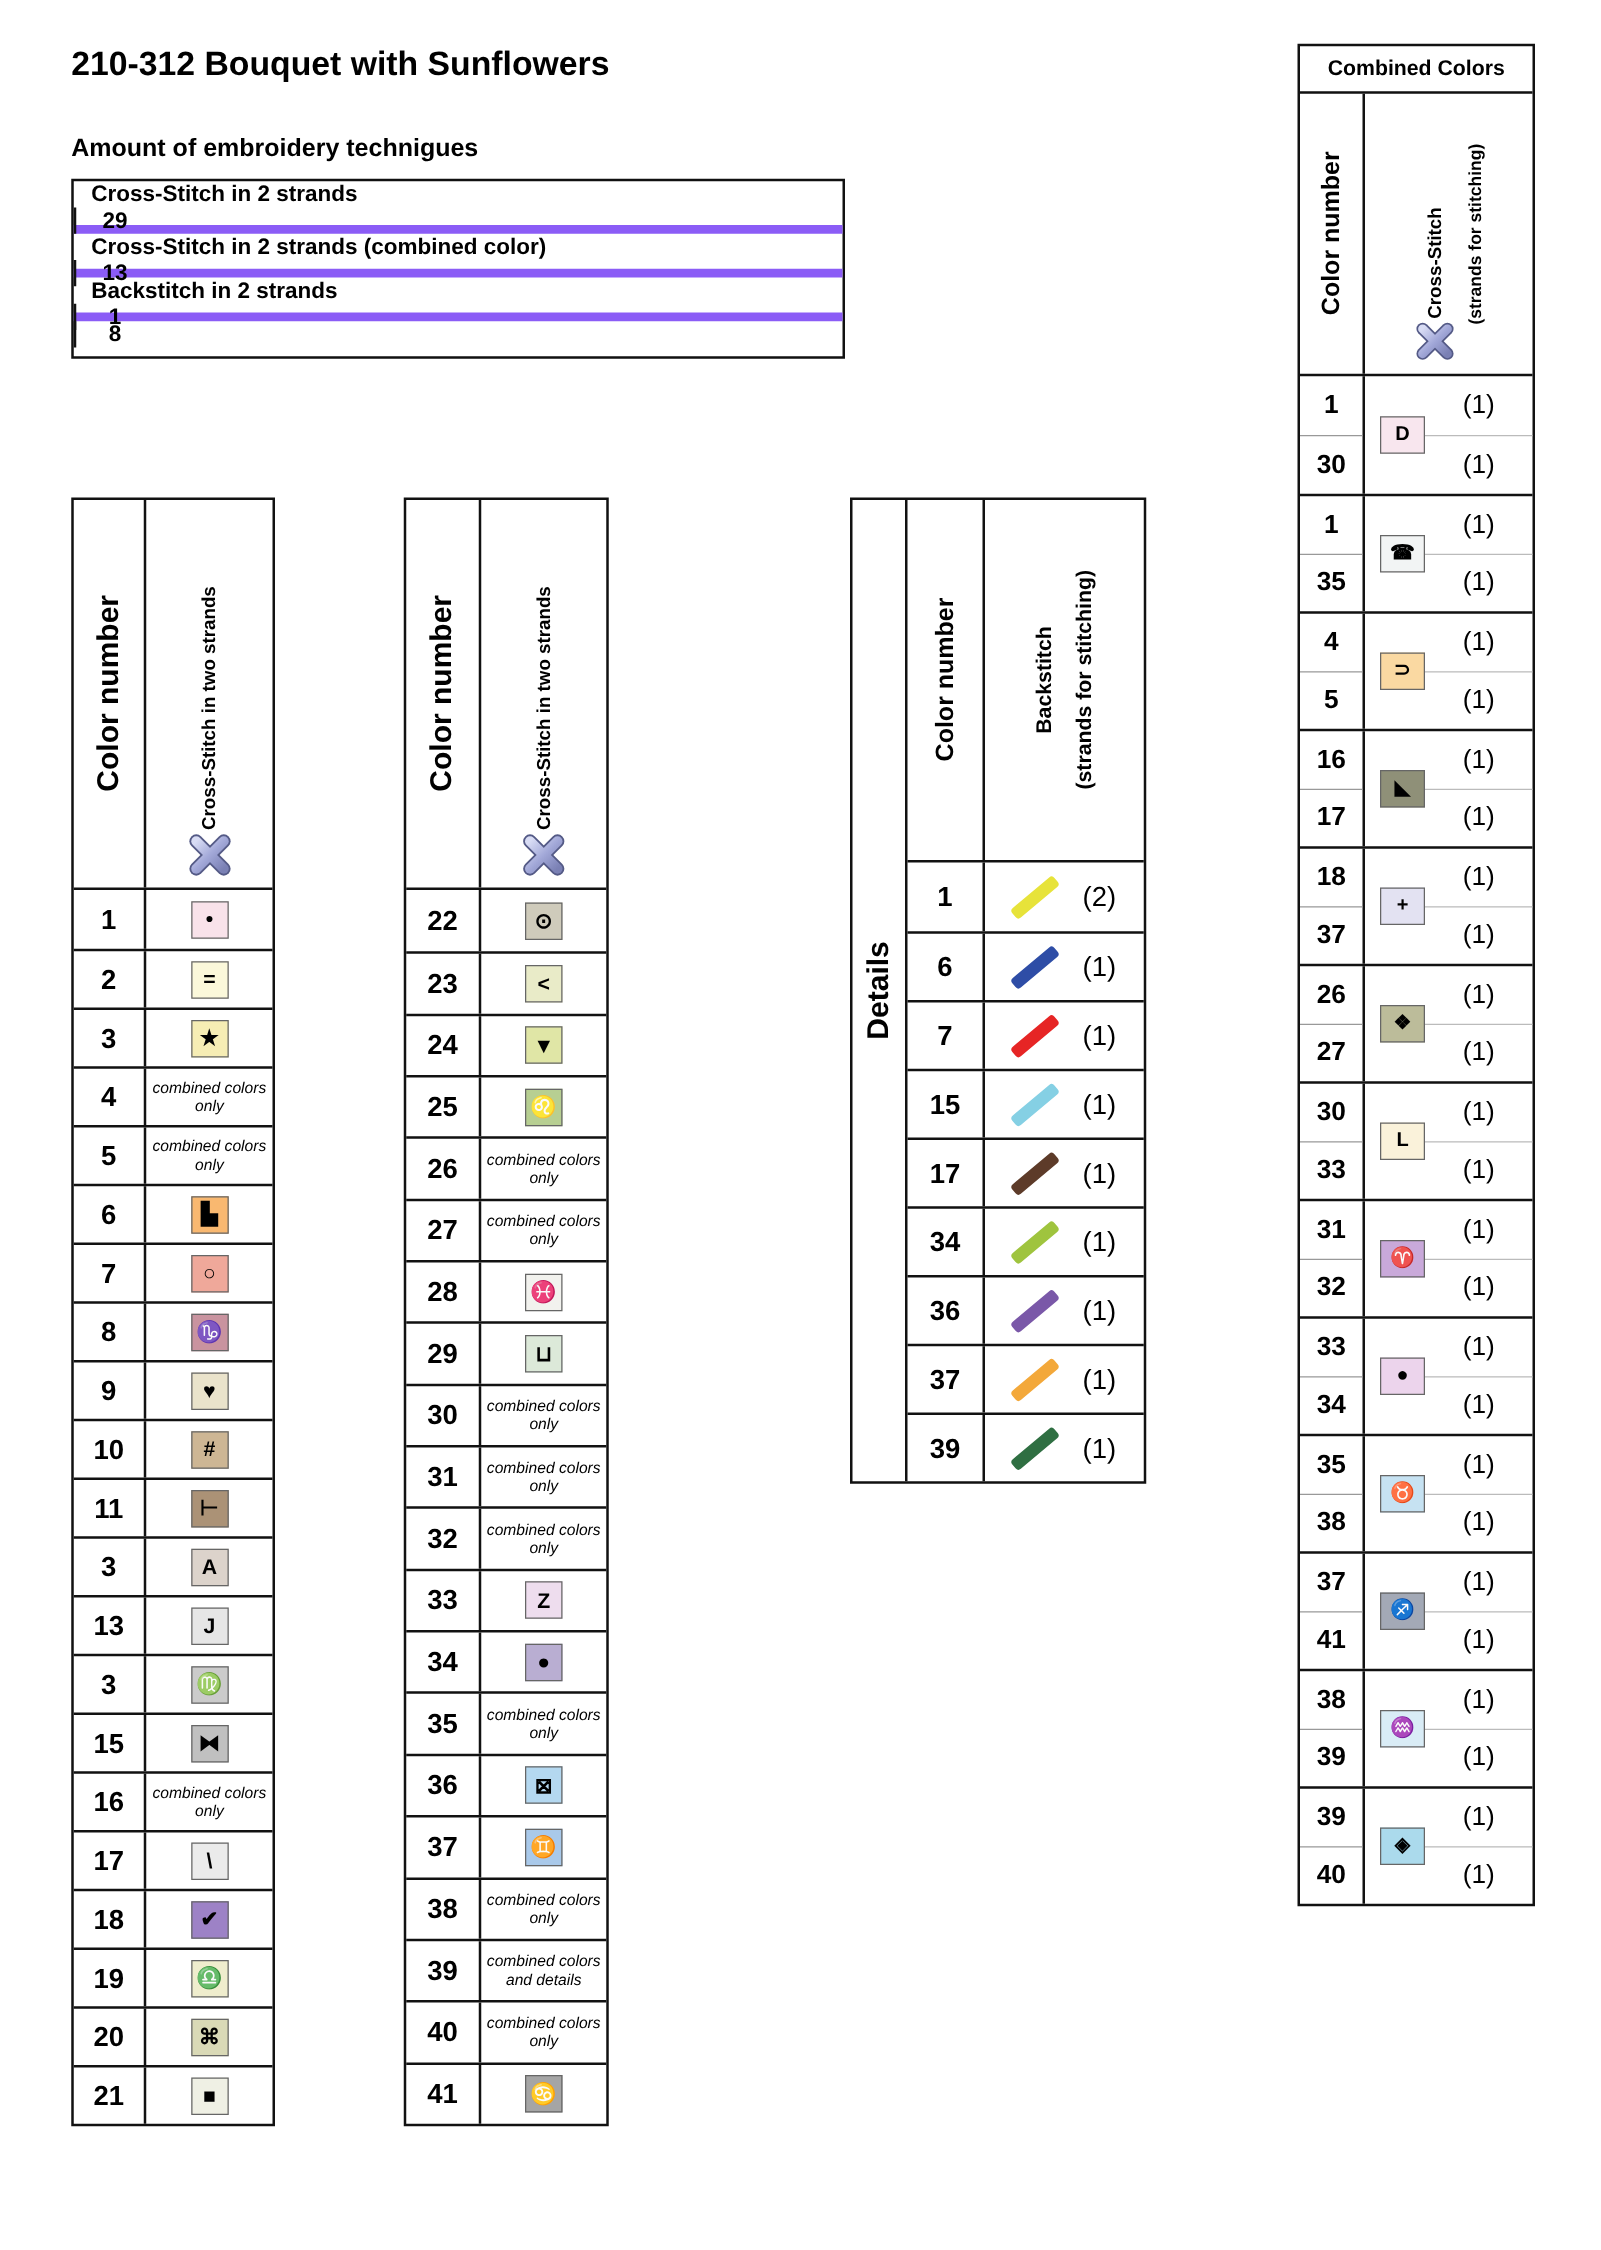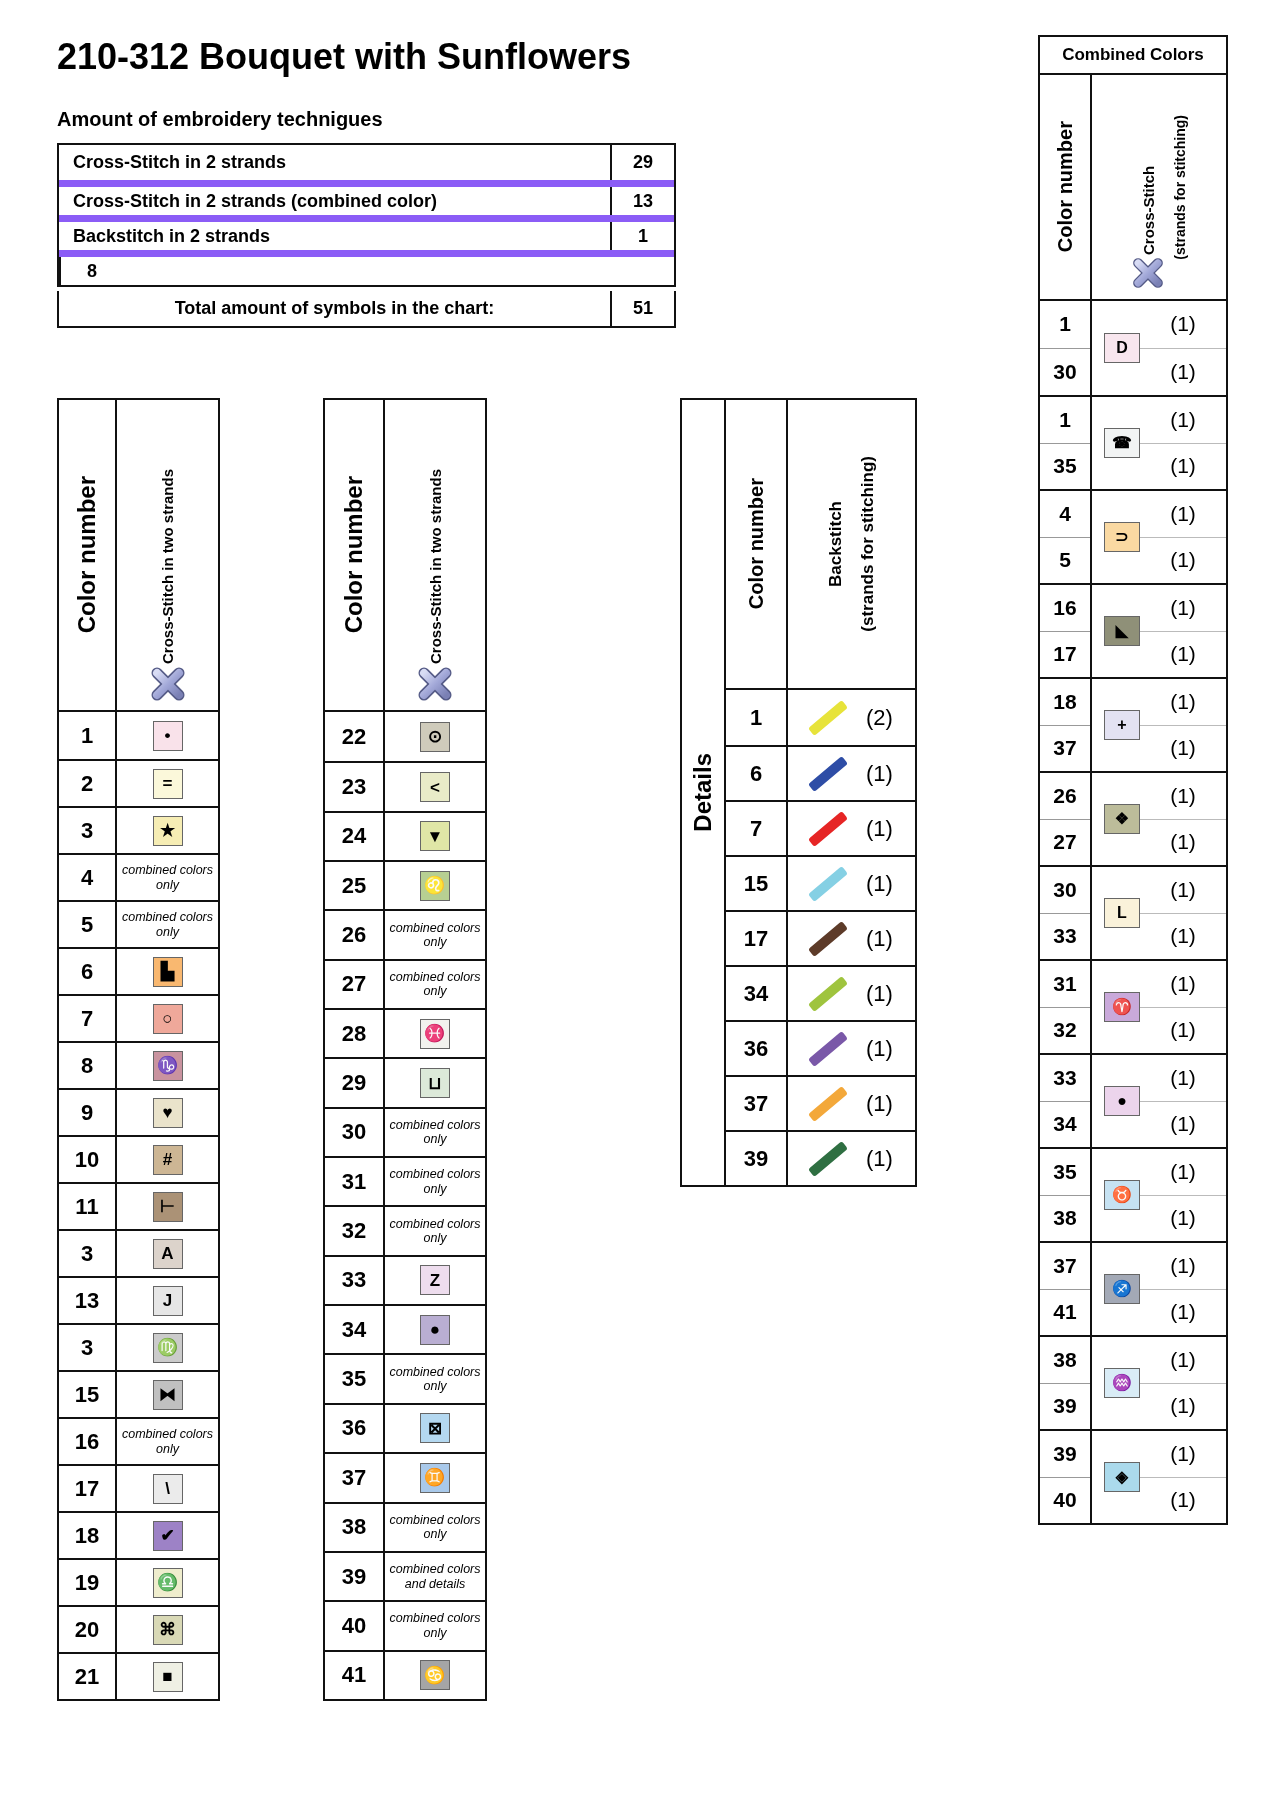--- a/index.html
+++ b/index.html
@@ -1,25 +1,25 @@
 <!DOCTYPE html>
 <html><head>
 <meta charset="utf-8">
 <style>
   * { margin:0; padding:0; box-sizing:border-box; }
   html,body { background:#fff; }
   body { font-family:"Liberation Sans", sans-serif; color:#000; }
   #page { position:relative; width:1281px; height:1800px; background:#fff; overflow:hidden; }
 
-  .page-title { position:absolute; left:57px; top:36px; font-size:36px; font-weight:bold; }
+  .page-title { position:absolute; left:57px; top:36px; font-size:27px; font-weight:bold; }
   .page-subtitle { position:absolute; left:57px; top:108px; font-size:20px; font-weight:bold; }
 
   
   #tech-table { position:absolute; left:57px; top:143px; width:619px; border:2px solid #111; }
-  .tech-row { display:flex; height:35px; }
+  .tech-row { display:flex; height:35px;flex-direction:column; }
   .tech-row + .tech-row { border-top:7px solid #8b5cf6; }
   .tech-label { flex:1; font-weight:bold; font-size:18px; display:flex; align-items:center; padding-left:14px; }
   .tech-row.total .tech-label { justify-content:center; padding-left:0; }
   .tech-value { width:64px; border-left:2px solid #111; font-weight:bold; font-size:18px; display:flex; align-items:center; justify-content:center; }
 
   .vtext { writing-mode:vertical-rl; transform:rotate(180deg); display:inline-block; white-space:nowrap; }
 
   
   .sym-table { position:absolute; top:398px; border:2px solid #111; background:#fff; }
   #table1 { left:57px; width:163px; }
@@ -100,26 +100,20 @@
         <div class="tech-value">13</div>
       </div>
       <div class="tech-row">
         <div class="tech-label">Backstitch in 2 strands</div>
         <div class="tech-value">1</div>
       </div>
       <div class="tech-row">
         <div class="tech-value">8</div>
       </div>
     </div>
-  <div id="tech-total-holder" style="position:absolute; left:57px; top:291px; width:619px; border:2px solid #111; border-top:none;">
-    <div class="tech-row total">
-      <div class="tech-label">Total amount of symbols in the chart:</div>
-      <div class="tech-value">51</div>
-    </div>
-  </div>
 
   <div id="table1" class="sym-table">
     <div class="sym-head">
       <div class="num-h">
           <span class="vtext colnum-txt">Color number</span>
         </div>
       <div class="cs-h">
         <span class="vtext">Cross-Stitch in two strands</span>
         <svg class="xicon" viewBox="0 0 40 40" width="40" height="40">
           <defs>

